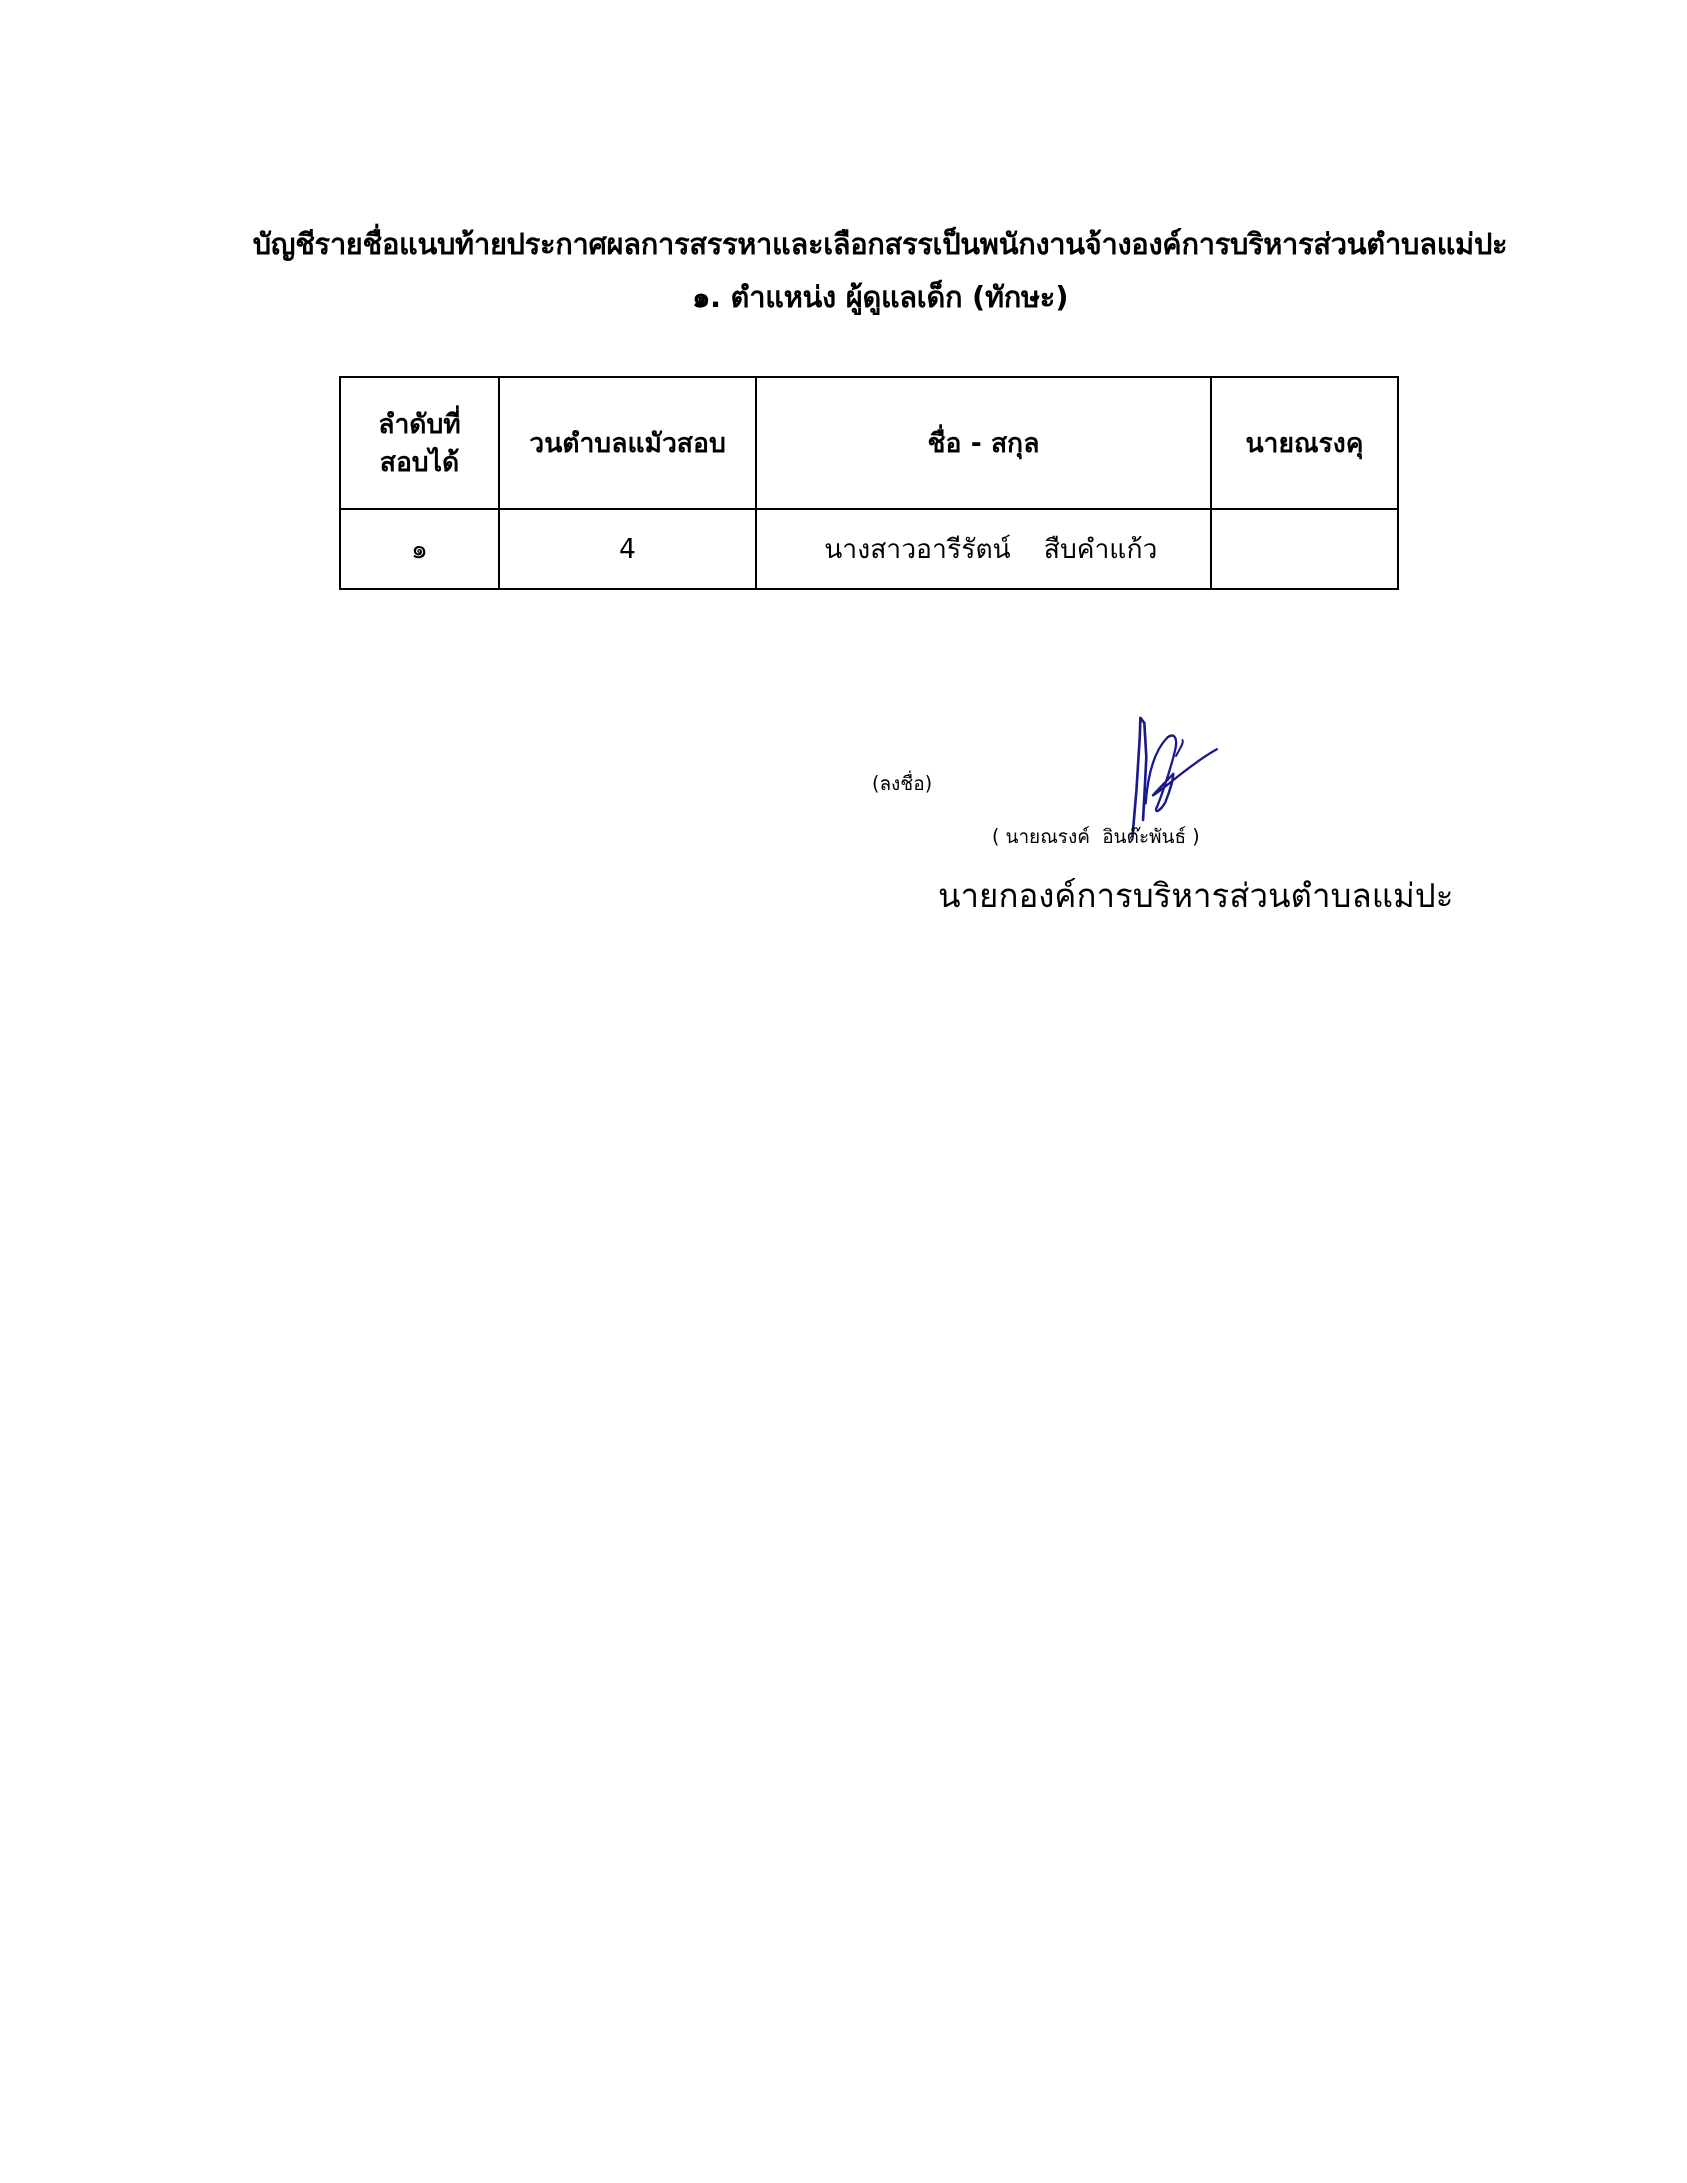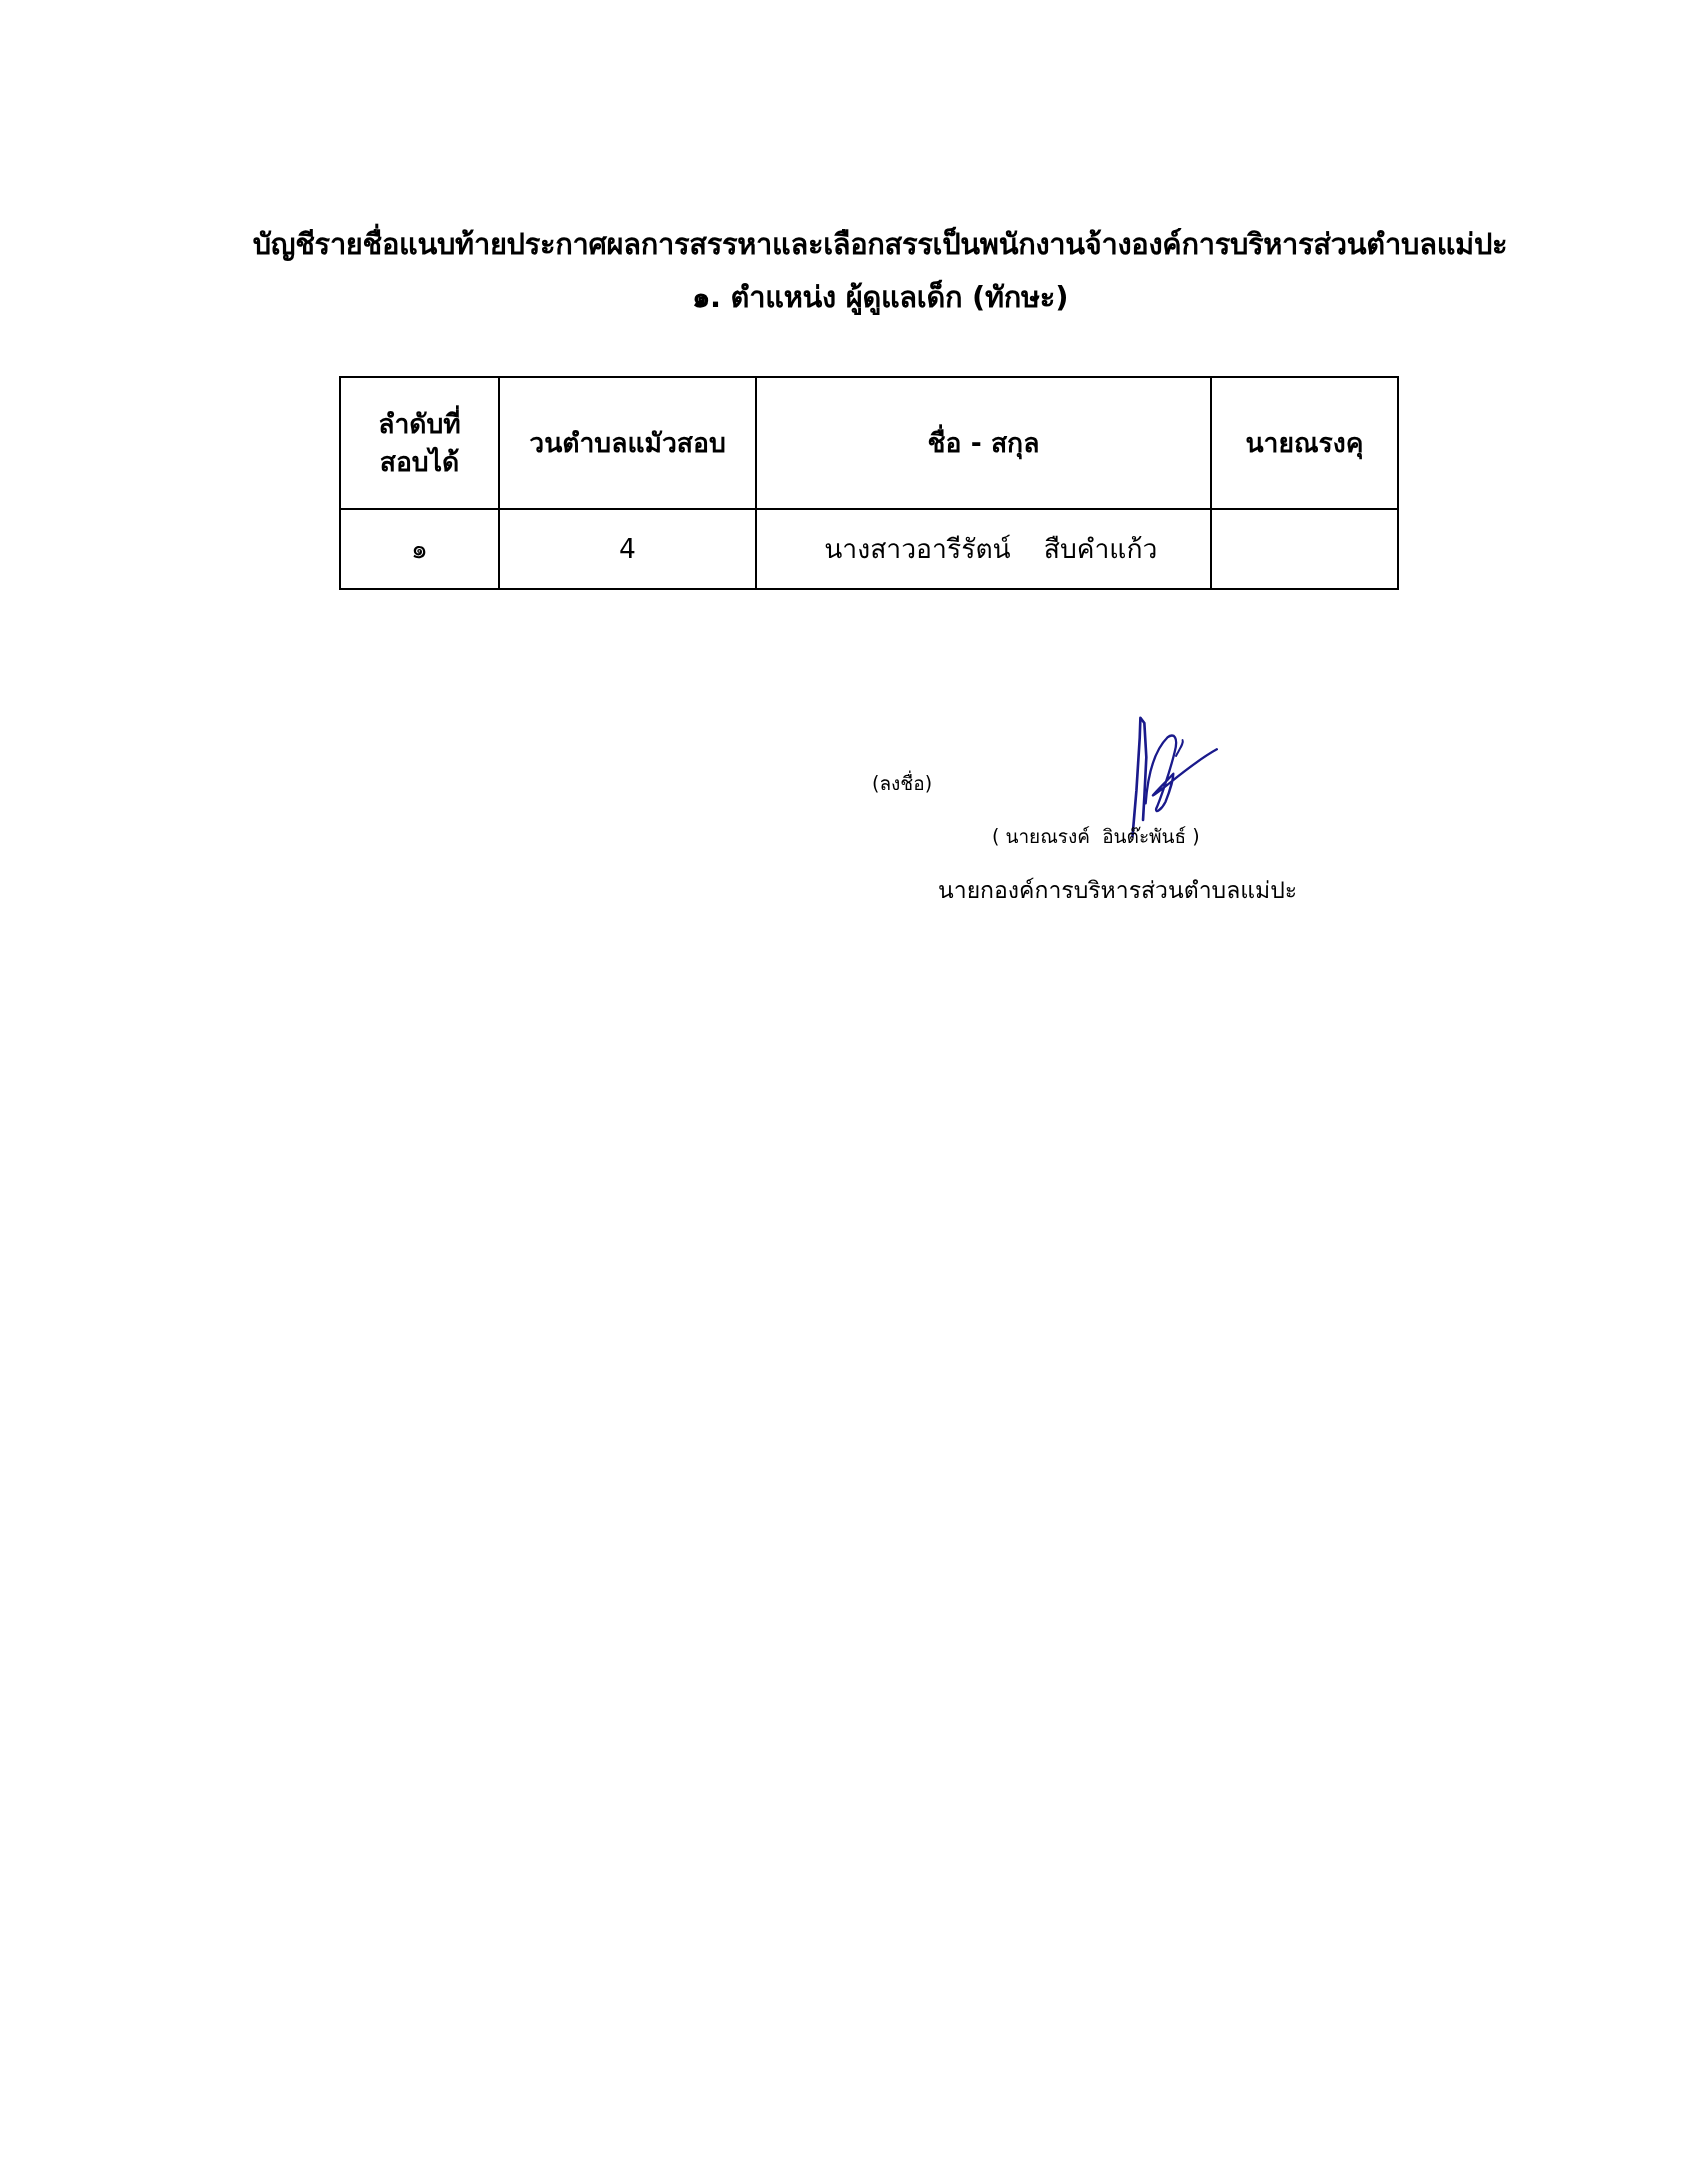--- a/index.html
+++ b/index.html
@@ -81,21 +81,21 @@
       left: 992px;
       top: 827px;
       font-size: 19px;
       line-height: 1;
       white-space: pre;
     }
     .signer-position {
       position: absolute;
       left: 938px;
       top: 879px;
-      font-size: 23px;
+      font-size: 33px;
       line-height: 1;
       white-space: nowrap;
     }
   </style>
 </head>
 <body>
 
 <div class="title-line title-1">บัญชีรายชื่อแนบท้ายประกาศผลการสรรหาและเลือกสรรเป็นพนักงานจ้างองค์การบริหารส่วนตำบลแม่ปะ</div>
 <div class="title-line title-2">๑. ตำแหน่ง  ผู้ดูแลเด็ก (ทักษะ)</div>
 

